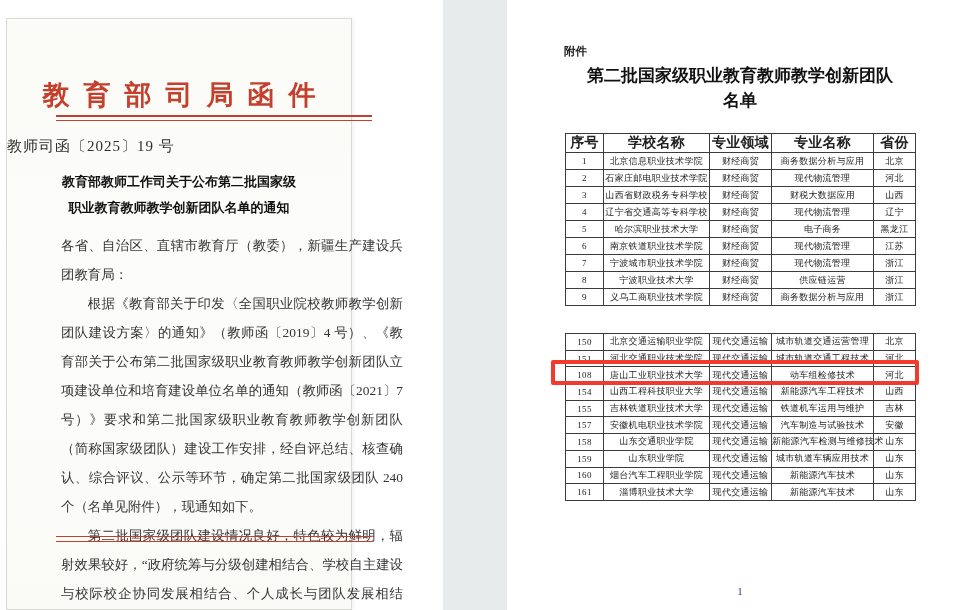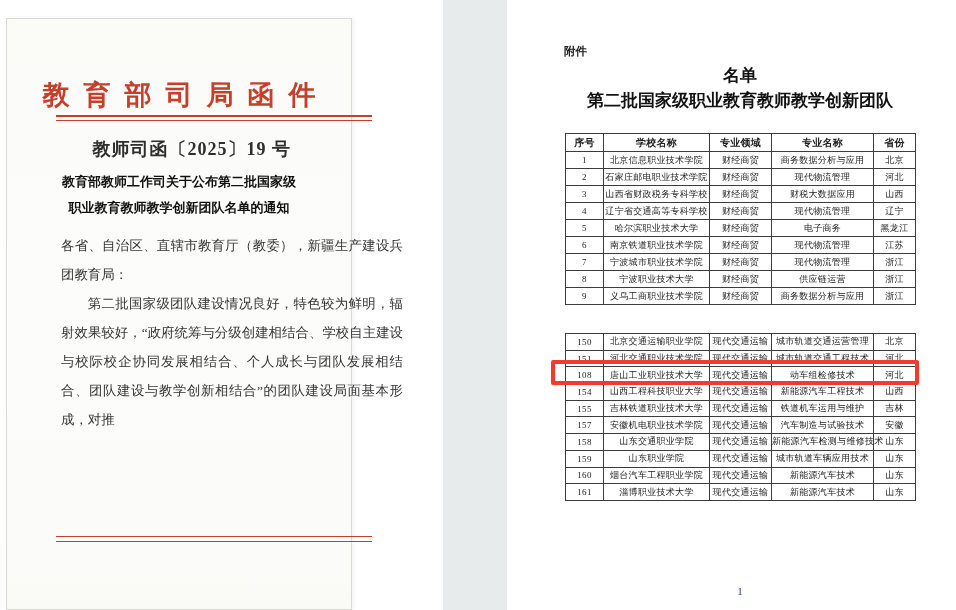--- a/index.html
+++ b/index.html
@@ -24,23 +24,22 @@
     white-space:nowrap;
   }
   .double-rule {
     position:absolute; left:49px; width:316px; height:6px;
     border-top:2.5px solid #c4402d; border-bottom:1.5px solid #c4402d;
   }
   .rule-top { top:96px; }
   .rule-bottom { top:517px; border-top-width:1.5px; }
   .doc-number {
     position:absolute; top:118px; left:0; right:60px;
-    text-align:right; font-size:18px; color:#2e2e2e;
+    font-size:15px; color:#2e2e2e;
     letter-spacing:1px;
-    font-weight:bold;
   }
   .doc-title {
     position:absolute; top:150px; left:20px; right:20px;
     text-align:center; font-weight:bold; color:#111;
     font-size:13px; line-height:26px;
   }
   .doc-body {
     position:absolute; top:212px; left:54px; width:342px;
     font-size:13.4px; line-height:29px; color:#343434;
     text-align:justify;
@@ -73,21 +72,21 @@
     border-collapse:collapse; table-layout:fixed;
     font-size:9px; color:#222;
   }
   .table-one { top:133px; }
   .table-two { top:333px; }
   .doc-table th, .doc-table td {
     border:1px solid #3c3c3c; text-align:center; vertical-align:middle;
     padding:0; white-space:nowrap; overflow:visible;
     letter-spacing:0.3px;
   }
-  .doc-table th { height:18px; font-size:10px; font-weight:bold; }
+  .doc-table th { height:18px; font-size:14px; font-weight:bold; }
   .table-one td { height:17px; }
   .table-two td { height:16.7px; }
   .col-no { width:38px; }
   .col-school { width:106px; }
   .col-field { width:62px; }
   .col-major { width:102px; }
   .col-prov { width:42px; }
 
   .highlight-box {
     position:absolute; left:44px; top:360px; width:368px; height:25px;
@@ -107,32 +106,33 @@
   <div class="left-page">
     <div class="red-header">教育部司局函件</div>
     <div class="double-rule rule-top"></div>
     <div class="doc-number">教师司函〔2025〕19 号</div>
     <div class="doc-title">
       <div>教育部教师工作司关于公布第二批国家级</div>
       <div>职业教育教师教学创新团队名单的通知</div>
     </div>
     <div class="doc-body">
       <p>各省、自治区、直辖市教育厅（教委），新疆生产建设兵团教育局：</p>
+      <p class="indent">根据《教育部关于印发〈全国职业院校教师教学创新团队建设方案〉的通知》（教师函〔2019〕4 号）、《教育部关于公布第二批国家级职业教育教师教学创新团队立项建设单位和培育建设单位名单的通知（教师函〔2021〕7 号）》要求和第二批国家级职业教育教师教学创新团队（简称国家级团队）建设工作安排，经自评总结、核查确认、综合评议、公示等环节，确定第二批国家级团队 240 个（名单见附件），现通知如下。</p>
       <p class="indent">第二批国家级团队建设情况良好，特色较为鲜明，辐射效果较好，“政府统筹与分级创建相结合、学校自主建设与校际校企协同发展相结合、个人成长与团队发展相结合、团队建设与教学创新相结合”的团队建设局面基本形成，对推</p>
     </div>
     <div class="double-rule rule-bottom"></div>
   </div>
 
   <div class="divider-strip"></div>
 
   <div class="right-page">
     <div class="attachment-label">附件</div>
     <div class="list-title">
+      <div>第二批国家级职业教育教师教学创新团队</div>
       <div>名单</div>
-      <div>第二批国家级职业教育教师教学创新团队</div>
     </div>
 
     <table class="doc-table table-one">
       <colgroup>
         <col class="col-no">
           <col class="col-school">
           <col class="col-field">
           <col class="col-major">
           <col class="col-prov">
       </colgroup>

